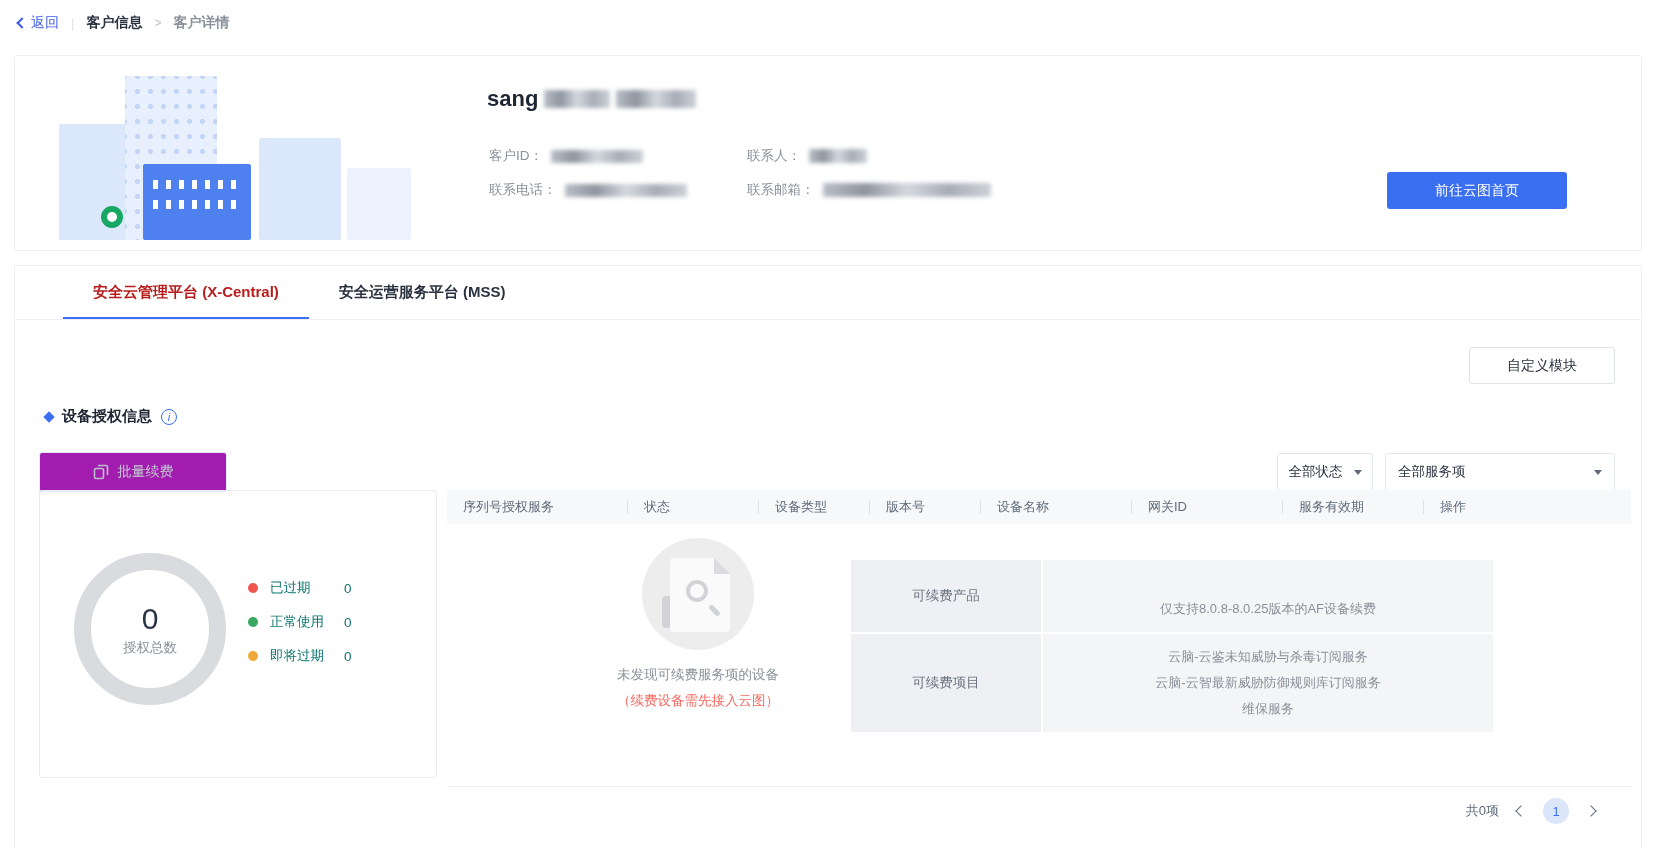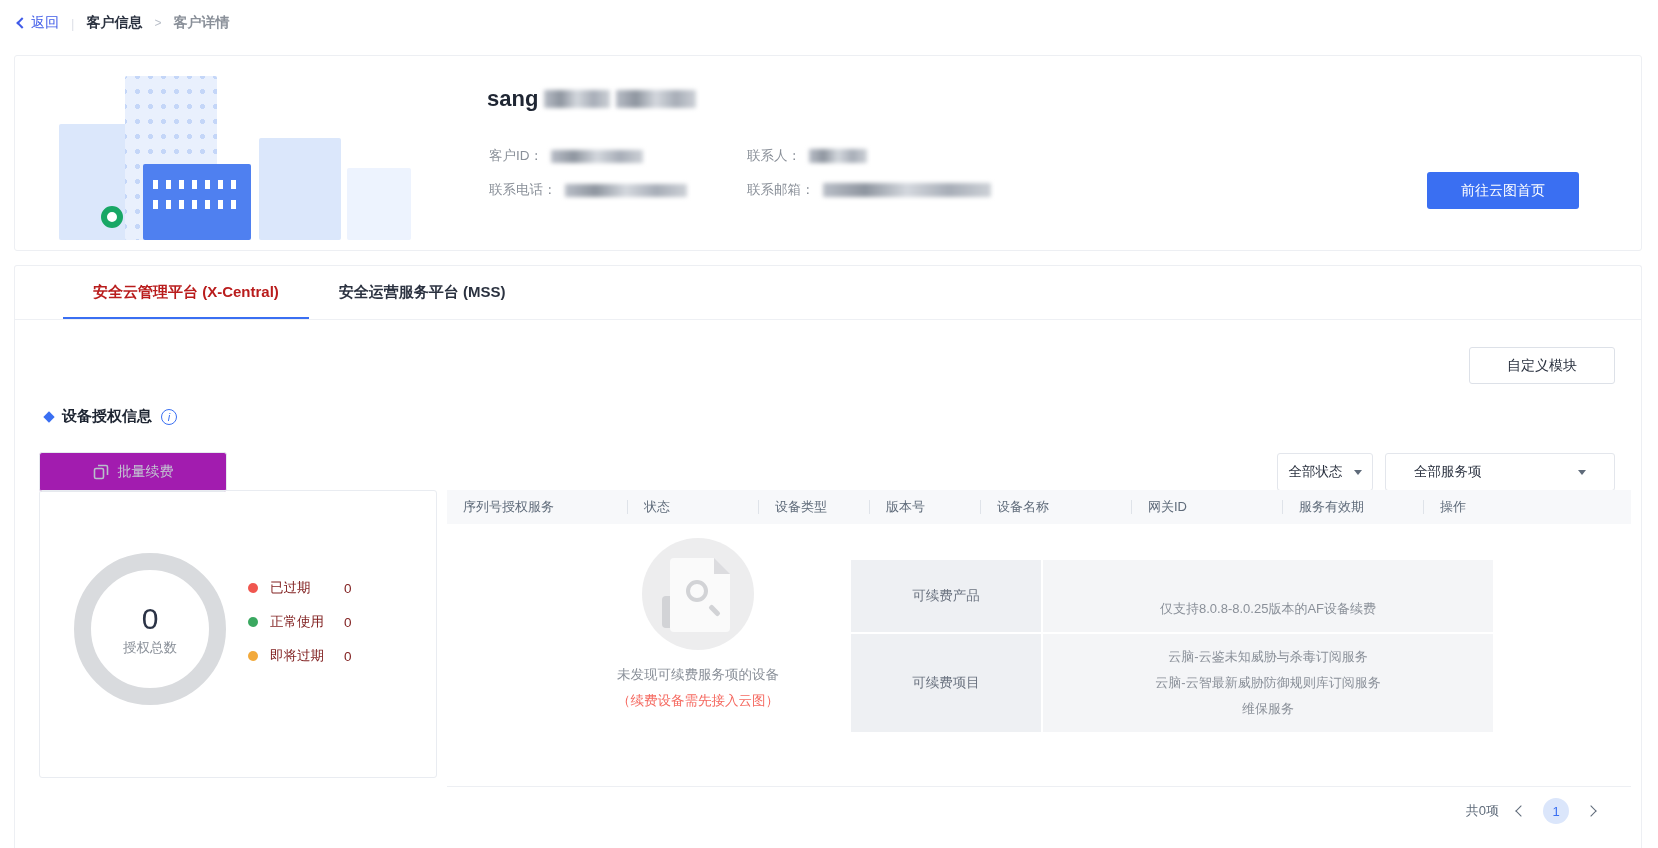--- a/index.html
+++ b/index.html
@@ -37,21 +37,21 @@
         display:flex; align-items:center; gap:6px; }
   .blur { display:inline-block; border-radius:1px; filter:blur(2px);
         background:linear-gradient(90deg,#b9bec7 0%,#8e959f 25%,#d4d8de 50%,#a7adb7 75%,#cdd1d7 100%); }
   .blur.name1 { width:66px; height:18px; } .blur.name2 { width:80px; height:18px; }
   .cust-fields { position:absolute; left:474px; top:88px; font-size:13.5px; }
   .f-row { display:flex; align-items:center; height:24px; margin-bottom:10px; }
   .f-label { color:#8a9099; }
   .f-val { margin-left:8px; }
   .col2 { margin-left:0; }
   .f-c1 { width:258px; display:flex; align-items:center; }
-  .goto-btn { position:absolute; right:62px; top:116px; width:152px; height:37px; background:#3a6ff2; color:#fff;
+  .goto-btn { position:absolute; right:74px; top:116px; width:180px; height:37px; background:#3a6ff2; color:#fff;
         font-size:14px; border-radius:3px; display:flex; align-items:center; justify-content:center; cursor:pointer; }
 
   
   .main-card { position:absolute; left:14px; top:265px; width:1628px; height:583px;
         background:#fff; border:1px solid #edeff3; border-bottom:none; border-radius:3px 3px 0 0; }
   .tabs { height:54px; border-bottom:1px solid #eef0f4; padding-left:48px; display:flex; }
   .tab { padding:0 30px; line-height:52px; font-size:15px; font-weight:600; color:#2b3240; cursor:pointer; }
   .tab.active { color:#b91c1c; border-bottom:2px solid #3a6ff2; }
 
   .custom-btn { position:absolute; right:26px; top:81px; width:146px; height:37px; border:1px solid #dde1e8;
@@ -65,32 +65,32 @@
         font-size:11px; line-height:14px; text-align:center; font-style:italic; cursor:pointer; }
   .info-icon::after { content:"i"; }
 
   .batch-btn { position:absolute; left:24px; top:186px; width:188px; height:40px; background:#a21caf;
         border:1px solid #e6e9ee; border-radius:3px; color:#c3c8d2; font-size:14px;
         display:flex; align-items:center; justify-content:center; gap:9px; }
   .filters { position:absolute; right:26px; top:187px; display:flex; gap:12px; }
   .filter { height:38px; border:1px solid #e3e6ec; border-radius:3px; background:#fff; font-size:13.5px;
         color:#2b3240; display:flex; align-items:center; cursor:pointer; }
   .filter-sm { width:96px; justify-content:center; gap:11px; }
-  .filter-lg { width:230px; justify-content:space-between; padding:0 28px; }
+  .filter-lg { width:230px; justify-content:space-between; padding:0 12px; }
   .caret { width:0; height:0; border:4px solid transparent; border-top:5px solid #5f6b7a; margin-top:5px; }
 
   
   .panel { position:absolute; left:24px; top:224px; width:398px; height:288px;
         border:1px solid #e9ecf1; border-radius:3px; }
   .donut { position:absolute; left:34px; top:62px; width:152px; height:152px; border-radius:50%;
         border:17px solid #d9dbde; display:flex; flex-direction:column; align-items:center; justify-content:center; }
   .donut-total { font-size:30px; color:#2b3346; }
   .donut-label { font-size:13.5px; color:#8a9099; margin-top:3px; }
   .legend { position:absolute; left:208px; top:88px; display:flex; flex-direction:column; gap:16px; }
-  .leg-row { display:flex; align-items:center; font-size:13.5px; color:#7f1d1d; }
+  .leg-row { display:flex; align-items:center; font-size:13.5px; color:#0f766e; }
   .dot { width:10px; height:10px; border-radius:50%; margin-right:12px; }
   .dot.red { background:#f0564f; } .dot.green { background:#3aa860; } .dot.orange { background:#f2a93b; }
   .leg-label { width:74px; }
 
   
   .table-area { position:absolute; left:432px; top:224px; width:1184px; }
   .thead { height:34px; background:#f7f8fa; display:flex; align-items:center; font-size:13px; color:#5f6b7a; }
   .th { padding-left:16px; }
   .th1{width:180px;} .th2{width:130px;} .th3{width:110px;} .th4{width:110px;}
   .th5{width:150px;} .th6{width:150px;} .th7{width:140px;} .th8{flex:1;}

